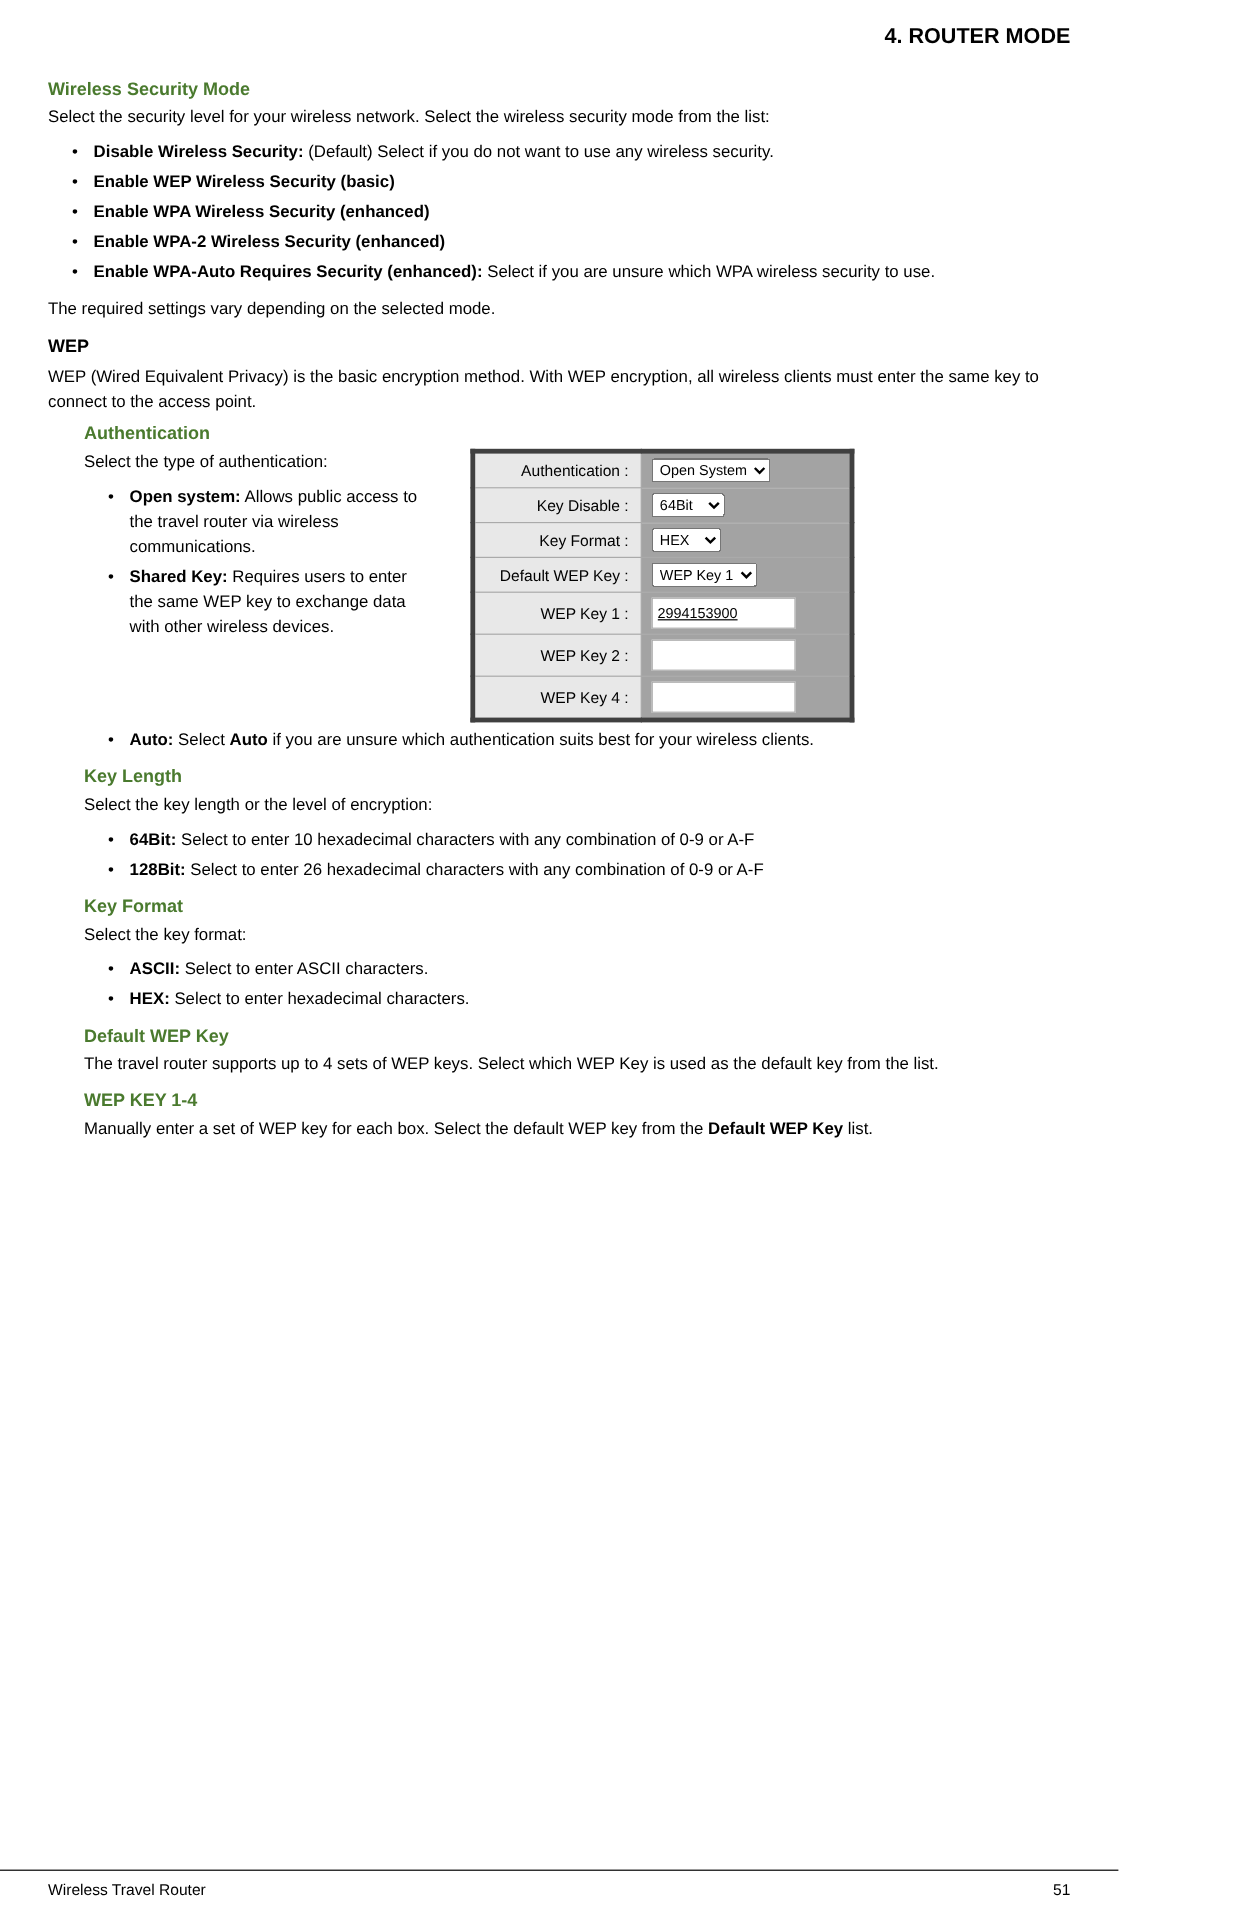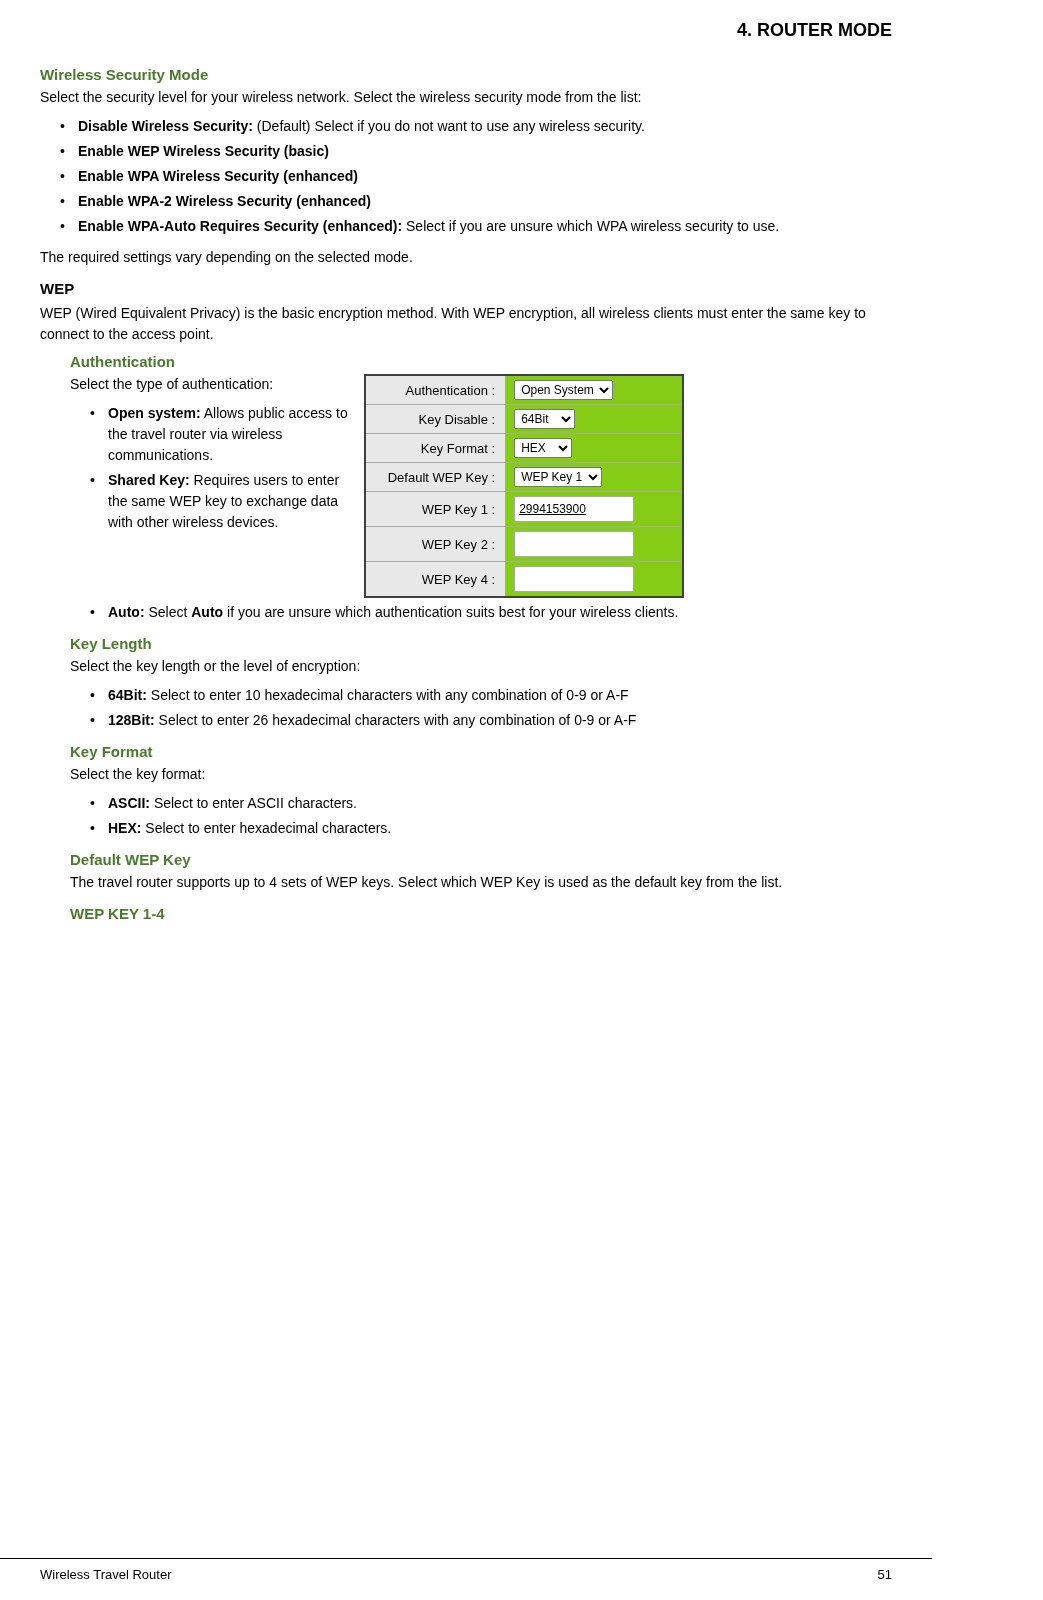--- a/index.html
+++ b/index.html
@@ -59,49 +59,49 @@
       font-size: 15px;
       margin: 12px 0 6px 0;
     }
     .indented-section {
       margin-left: 30px;
       margin-bottom: 10px;
     }
     .two-col {
       display: flex;
       align-items: flex-start;
-      gap: 4px;
+      gap: 32px;
       margin-bottom: 10px;
     }
     .two-col-text {
       flex: 0 0 290px;
     }
     .two-col-table {
       flex: 1;
     }
     .wep-table {
       border-collapse: collapse;
-      border: 2px solid #404040;
+      border: 4px solid #404040;
       font-size: 13px;
       min-width: 320px;
     }
     .wep-table td {
       border: 1px solid #aaa;
       padding: 4px 8px;
     }
     .wep-table .label-cell {
       text-align: right;
       background: #e8e8e8;
       white-space: nowrap;
       font-size: 13px;
       padding-right: 10px;
       color: #000;
     }
     .wep-table .value-cell {
-      background: #84cc16;
+      background: #a3a3a3;
       min-width: 160px;
     }
     select {
       font-size: 12px;
       padding: 1px 2px;
     }
     input[type="text"] {
       font-size: 12px;
       padding: 5px 4px;
       width: 120px;
@@ -246,20 +246,21 @@
     </ul>
   </div>
 
   <div class="indented-section key-section">
     <div class="section-title-green">Default WEP Key</div>
     <p class="body-text">The travel router supports up to 4 sets of WEP keys. Select which WEP Key is used as the default key from the list.</p>
   </div>
 
   <div class="indented-section key-section">
     <div class="section-title-green">WEP KEY 1-4</div>
+    <p class="body-text">Manually enter a set of WEP key for each box. Select the default WEP key from the <span class="bold">Default WEP Key</span> list.</p>
   </div>
 
   <div class="footer-bar">
     <span>Wireless Travel Router</span>
     <span>51</span>
   </div>
 
 </div>
 
 </body></html>

